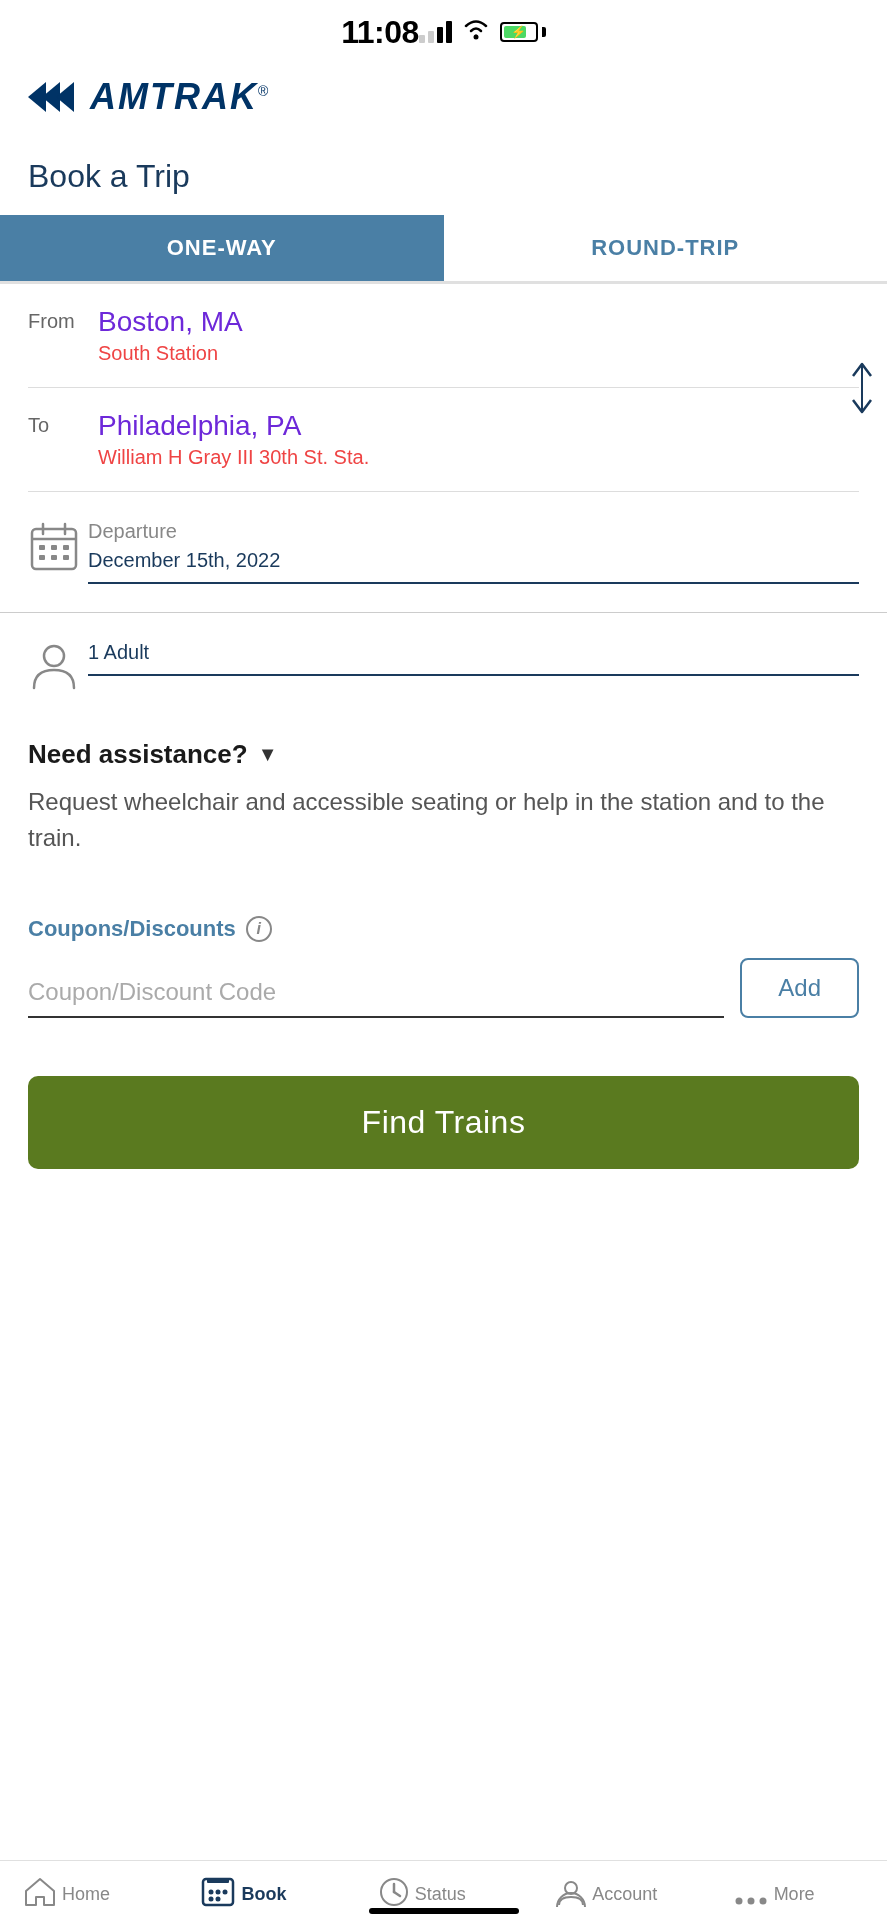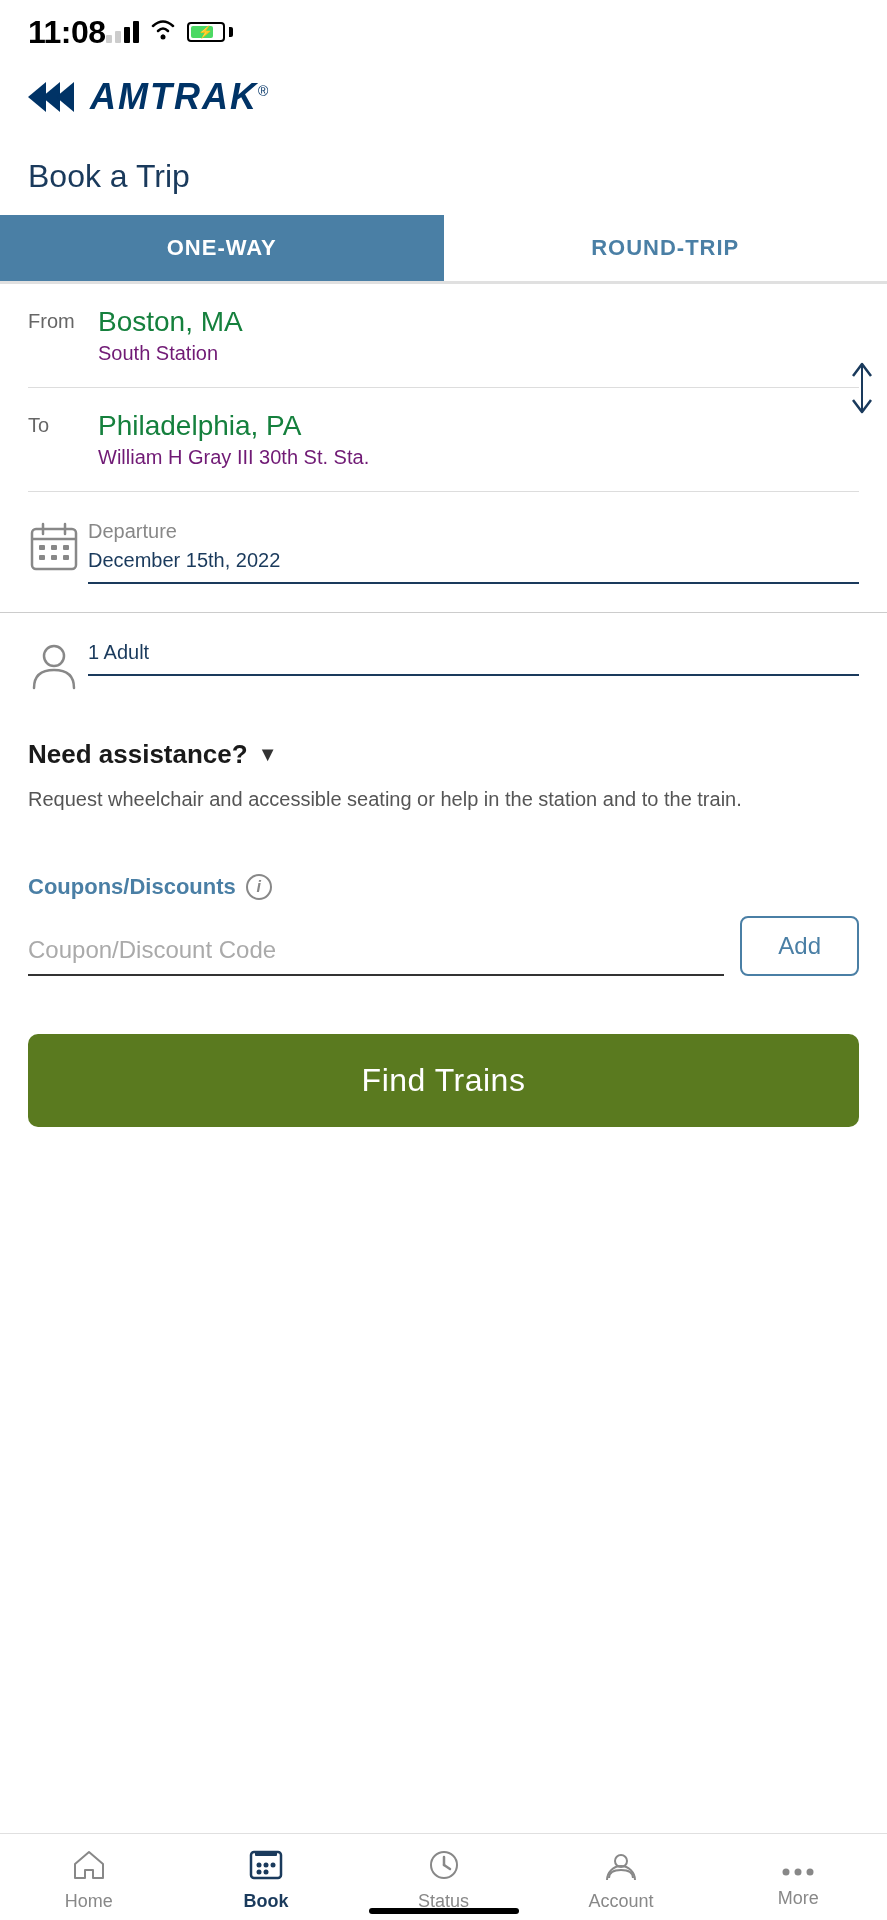--- a/index.html
+++ b/index.html
@@ -10,21 +10,21 @@
       background: #ffffff;
       width: 887px;
       min-height: 1920px;
       overflow-x: hidden;
       position: relative;
     }
 
     
     .status-bar {
       display: flex;
-      justify-content: flex-start;
+      justify-content: center;
       align-items: center;
       padding: 14px 28px 10px 28px;
       height: 60px;
     }
     .status-time {
       font-size: 32px;
       font-weight: 600;
       color: #000;
       letter-spacing: -0.5px;
     }
@@ -155,25 +155,25 @@
       width: 70px;
       padding-top: 4px;
       flex-shrink: 0;
     }
     .route-details {
       flex: 1;
     }
     .route-city {
       font-size: 28px;
       font-weight: 500;
-      color: #15803d;
+      color: #6d28d9;
     }
     .route-station {
       font-size: 20px;
-      color: #701a75;
+      color: #ef4444;
       margin-top: 4px;
     }
     .swap-icon-container {
       position: absolute;
       right: 0;
       top: 50%;
       transform: translateY(-50%);
       width: 50px;
       height: 60px;
       display: flex;
@@ -229,21 +229,21 @@
     .assistance-title {
       font-size: 26px;
       font-weight: 700;
       color: #1a1a1a;
     }
     .assistance-arrow {
       font-size: 20px;
       color: #333;
     }
     .assistance-desc {
-      font-size: 20px;
+      font-size: 24px;
       color: #555;
       line-height: 1.5;
     }
 
     
     .coupons-section {
       padding: 40px 28px 28px 28px;
     }
     .coupons-label-row {
       display: flex;
@@ -324,24 +324,25 @@
       left: 0;
       width: 887px;
       background: #fff;
       border-top: 1px solid #e0e0e0;
       display: flex;
       padding: 16px 0 8px 0;
     }
     .nav-item {
       flex: 1;
       display: flex;
-      flex-direction: column;
+      flex-direction: row;
       align-items: center;
       gap: 6px;
       cursor: pointer;
+      padding-left: 24px;
     }
     .nav-icon {
       font-size: 32px;
       color: #888;
       line-height: 1;
     }
     .nav-icon.active-icon { color: #1a3a5c; }
     .nav-label {
       font-size: 18px;
       color: #888;

